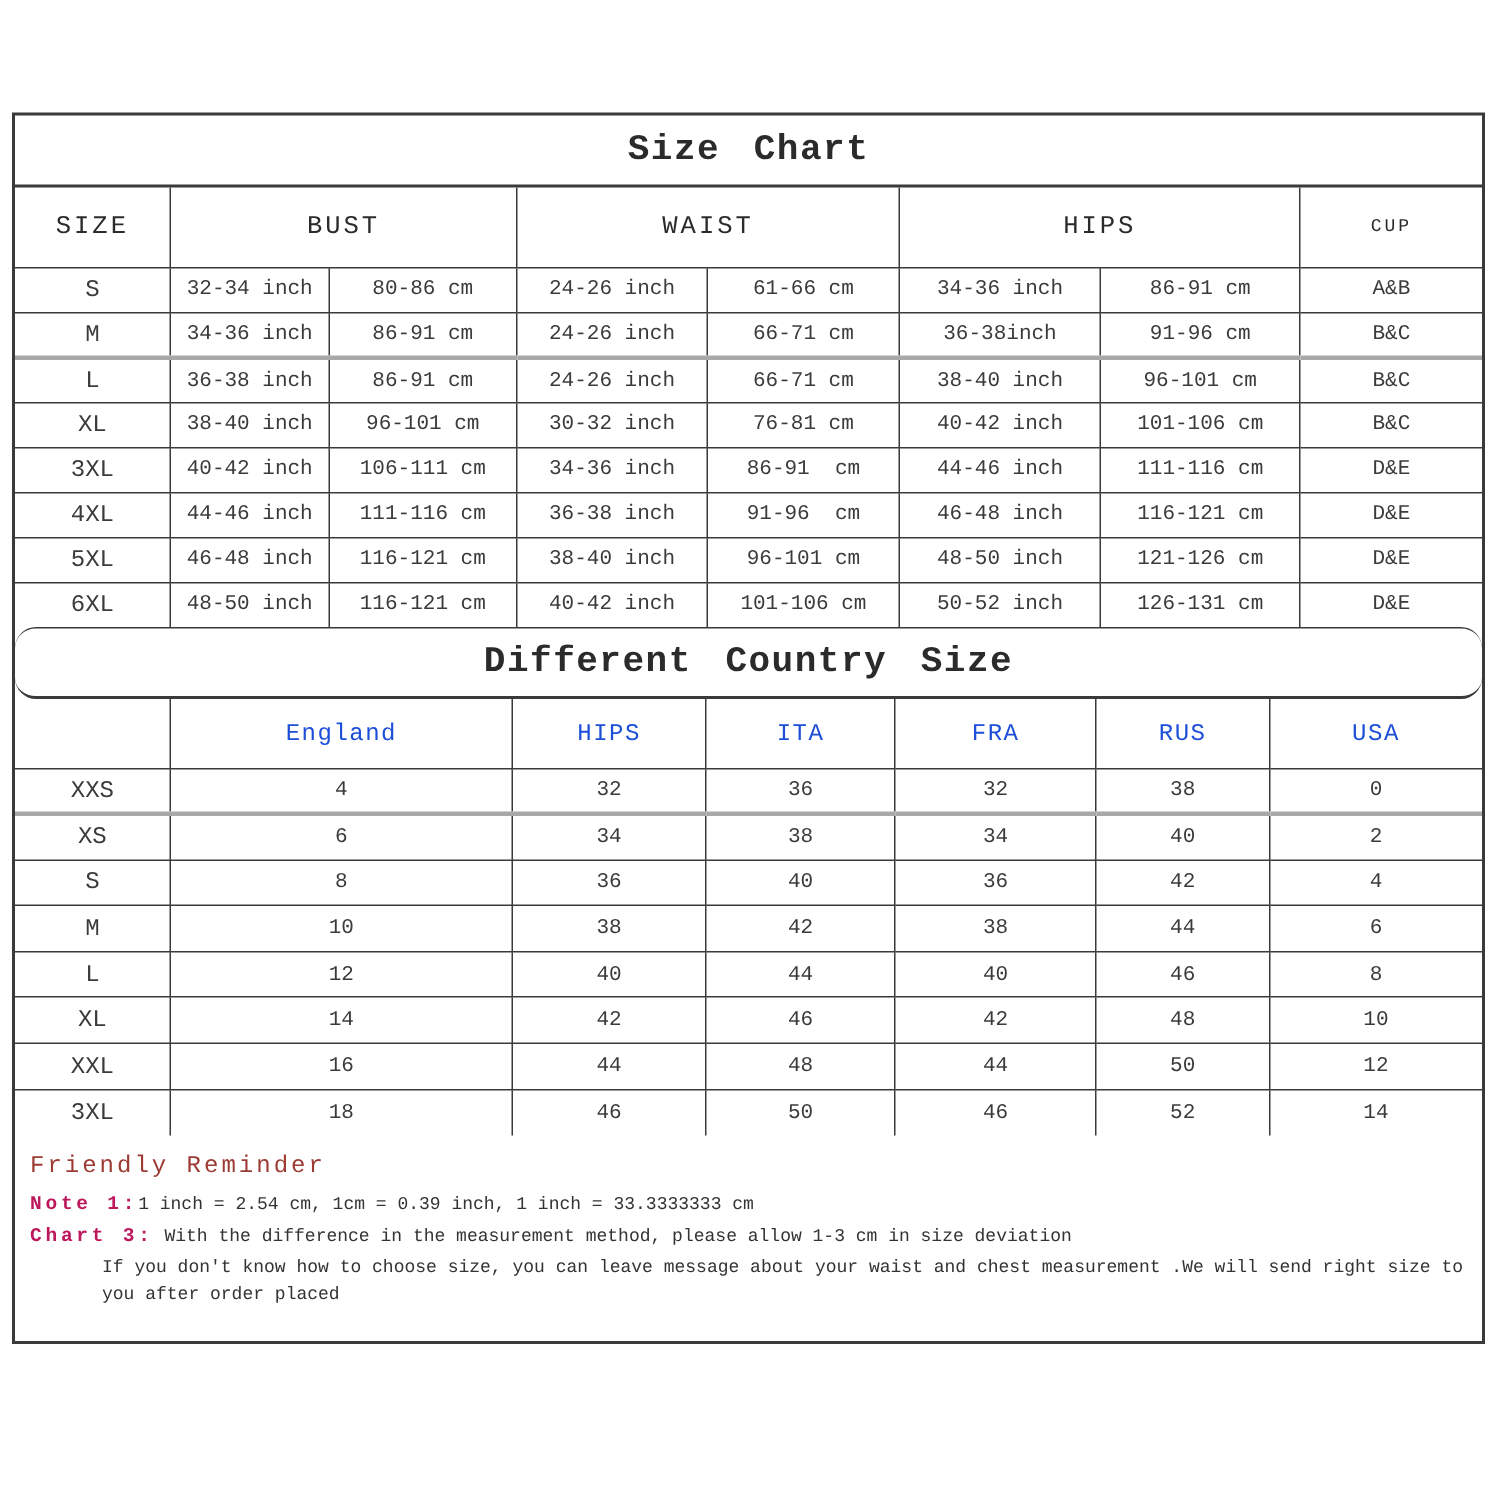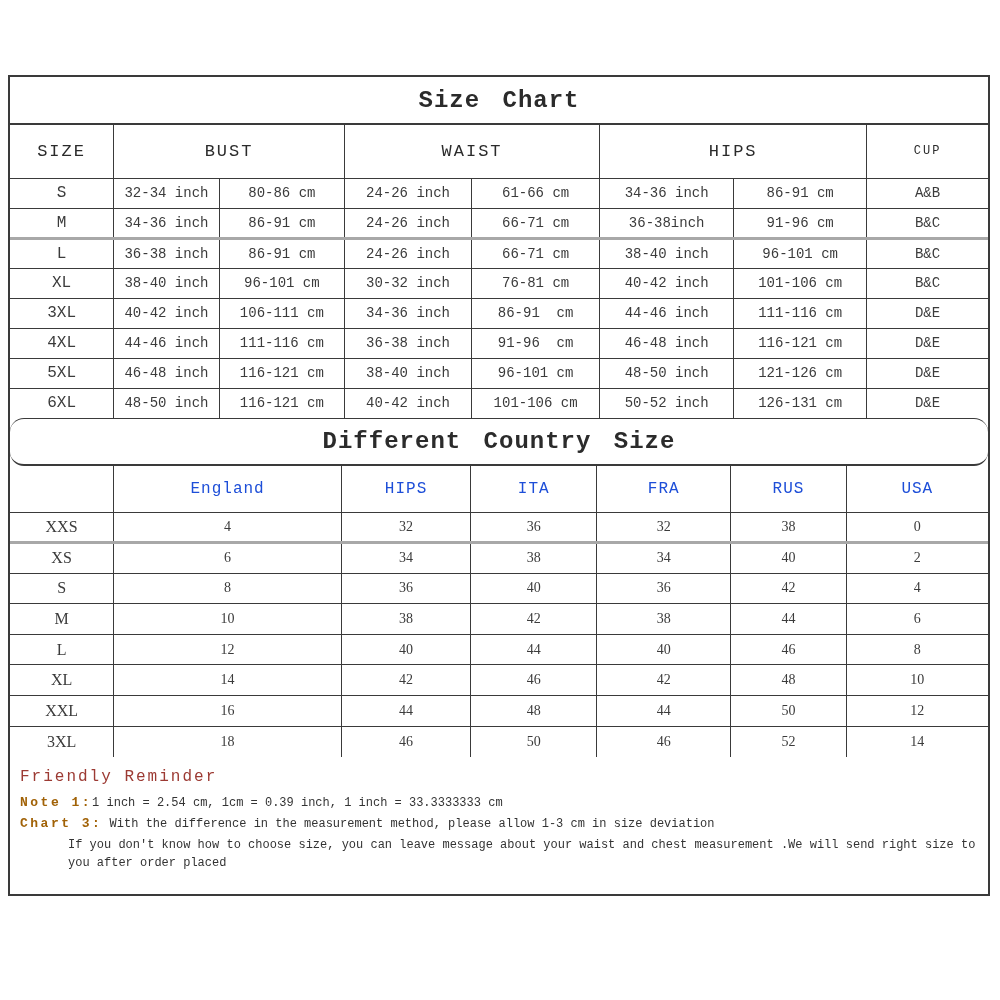--- a/index.html
+++ b/index.html
@@ -40,37 +40,37 @@
   
   .main thead th { height: 53px; font-size: 17px; letter-spacing: 2px; color: #2b2b2b; }
   .main thead th.cup-h { font-size: 12px; letter-spacing: 2px; text-align: center; }
   .main tbody tr { height: 30px; }
   .main tbody td { font-size: 14px; }
   .main tbody td.rowlabel { font-size: 16px; }
   .main tbody tr:nth-child(2) td { border-bottom: 3px solid #a8a8a8; }
   
   .country-t thead th { height: 46px; font-size: 16px; letter-spacing: 1px; color: #1d4ed8; }
   .country-t tbody tr { height: 30.6px; }
-  .country-t tbody td { font-size: 14px; font-family: Liberation Serif, serif; }
+  .country-t tbody td { font-size: 14px; }
   .country-t tbody td.rowlabel { font-size: 16px; }
   .country-t tbody tr:first-child td { border-bottom: 3px solid #a8a8a8; }
   
   .notes {
     height: 137px; padding: 7px 10px 0;
     font-size: 12px; line-height: 1.5; color: #333;
     overflow: hidden;
     font-family: Liberation Mono, monospace;
   }
   .reminder {
     color: #9c3a33; font-size: 16px; letter-spacing: 2px;
     margin: 1px 0 4px;
   }
   .note-line { margin: 0 0 2px; }
   .note-label {
-    color: #a16207; font-weight: 700; letter-spacing: 2.5px; font-size: 13px;
+    color: #be185d; font-weight: 700; letter-spacing: 2.5px; font-size: 13px;
   }
   .footer-note { margin-top: 1px; margin-left: 48px; }
 </style>
 </head>
 <body>
 
 <div class="sheet">
   <div class="box">
 
     <div class="title-row">Size Chart</div>

